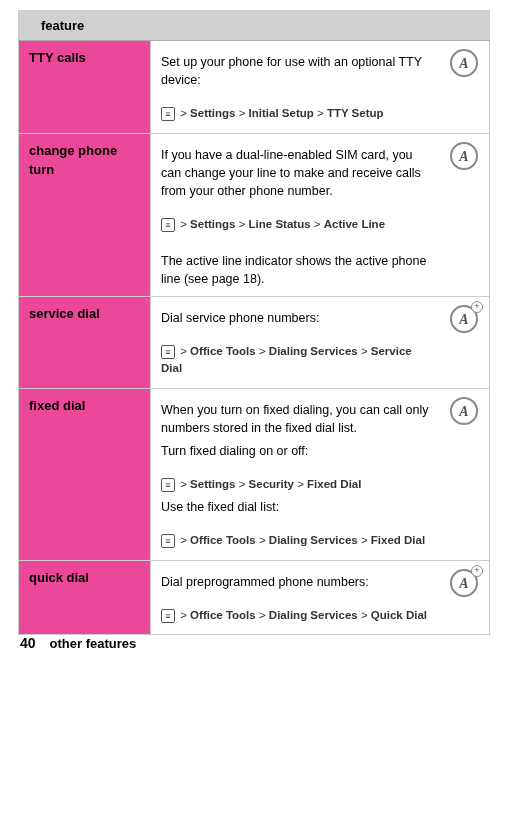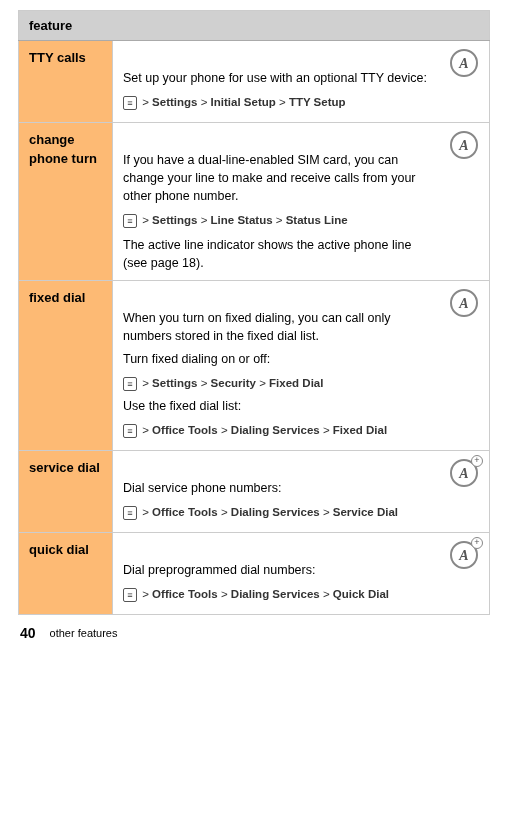--- a/index.html
+++ b/index.html
@@ -14,57 +14,57 @@
       padding: 10px 18px 20px 18px;
     }
     table {
       width: 100%;
       border-collapse: collapse;
       border: 1.5px solid #ccc;
     }
     th {
       background: #d0d0d0;
       text-align: left;
-      padding: 7px 10px;
+      padding: 7px 22px;
       font-weight: bold;
       font-size: 13px;
       border-bottom: 1.5px solid #aaa;
     }
     td {
       vertical-align: top;
       padding: 8px 10px;
       border-bottom: 1.5px solid #ccc;
       font-size: 13px;
       line-height: 1.45;
     }
     tr:last-child td {
       border-bottom: none;
     }
     .col-feature {
       font-weight: bold;
-      width: 94px;
-      background: #fdba74;
+      width: 132px;
+      background: #ec4899;
       border-right: 1.5px solid #ccc;
       vertical-align: top;
     }
     .col-desc {
       width: calc(100% - 110px - 38px);
       background: #fff;
     }
     .col-icon {
       width: 38px;
       background: #fff;
       text-align: center;
       vertical-align: top;
       padding-top: 8px;
     }
     .menu-path {
       font-size: 11.5px;
       color: #333;
-      margin: 7px 0 3px 0;
+      margin: 16px 0 3px 0;
     }
     .menu-path .menu-icon {
       display: inline-block;
       width: 14px;
       height: 14px;
       border: 1px solid #555;
       border-radius: 2px;
       text-align: center;
       line-height: 13px;
       font-size: 9px;
@@ -74,21 +74,21 @@
     .menu-path span {
       font-size: 11.5px;
       font-weight: bold;
     }
     .menu-path .arrow {
       font-weight: normal;
       font-size: 11.5px;
     }
     .note-text {
       font-size: 12.5px;
-      margin-top: 20px;
+      margin-top: 4px;
     }
     .icon-circle {
       display: inline-block;
       width: 28px;
       height: 28px;
       border: 2px solid #888;
       border-radius: 50%;
       position: relative;
       font-size: 10px;
       text-align: center;
@@ -111,31 +111,31 @@
       background: #fff;
       border: 1.5px solid #888;
       border-radius: 50%;
       font-size: 9px;
       line-height: 9px;
       text-align: center;
       color: #555;
     }
     .footer {
       display: flex;
-      align-items: center;
-      margin-top: 10px;
+      align-items: flex-end;
       padding: 0 2px;
     }
     .footer-num {
       font-size: 14px;
       font-weight: bold;
       margin-right: 14px;
     }
     .footer-text {
-      font-size: 11px;
+      font-size: 13px;
+      font-weight: bold;
     }
   </style>
 </head>
 <body>
 
 <div class="page">
   <table>
     <thead>
       <tr>
         <th colspan="3">feature</th>
@@ -147,48 +147,48 @@
           <td class="col-desc">
             <p class="note-text">Set up your phone for use with an optional TTY device:</p>
             <div class="menu-path"><span class="menu-icon">≡</span><span class="arrow"> &gt; </span><span>Settings</span><span class="arrow"> &gt; </span><span>Initial Setup</span><span class="arrow"> &gt; </span><span>TTY Setup</span></div>
           </td>
           <td class="col-icon"><div style="position: relative; display: inline-block; width: 30px; height: 30px;"><div class="icon-circle"><span class="letter">A</span></div></div></td>
         </tr>
         <tr>
           <td class="col-feature">change phone turn</td>
           <td class="col-desc">
             <p class="note-text">If you have a dual-line-enabled SIM card, you can change your line to make and receive calls from your other phone number.</p>
-            <div class="menu-path"><span class="menu-icon">≡</span><span class="arrow"> &gt; </span><span>Settings</span><span class="arrow"> &gt; </span><span>Line Status</span><span class="arrow"> &gt; </span><span>Status Line</span></div>
-            <p class="note-text" style="margin-top: 7px;">The active line indicator shows the active phone line (see page 18).</p>
+            <div class="menu-path"><span class="menu-icon">≡</span><span class="arrow"> &gt; </span><span>Settings</span><span class="arrow"> &gt; </span><span>Line Status</span><span class="arrow"> &gt; </span><span>Active Line</span></div>
+            <p class="note-text" style="margin-top: 19px;">The active line indicator shows the active phone line (see page 18).</p>
           </td>
           <td class="col-icon"><div style="position: relative; display: inline-block; width: 30px; height: 30px;"><div class="icon-circle"><span class="letter">A</span></div></div></td>
+        </tr>
+        <tr>
+          <td class="col-feature">service dial</td>
+          <td class="col-desc">
+            <p class="note-text">Dial service phone numbers:</p>
+            <div class="menu-path"><span class="menu-icon">≡</span><span class="arrow"> &gt; </span><span>Office Tools</span><span class="arrow"> &gt; </span><span>Dialing Services</span><span class="arrow"> &gt; </span><span>Service Dial</span></div>
+          </td>
+          <td class="col-icon"><div style="position: relative; display: inline-block; width: 30px; height: 30px;"><div class="icon-circle"><span class="letter">A</span></div><div class="plus-mark">+</div></div></td>
         </tr>
         <tr>
           <td class="col-feature">fixed dial</td>
           <td class="col-desc">
             <p class="note-text">When you turn on fixed dialing, you can call only numbers stored in the fixed dial list.</p>
             <p class="note-text" style="margin-top: 5px;">Turn fixed dialing on or off:</p>
             <div class="menu-path"><span class="menu-icon">≡</span><span class="arrow"> &gt; </span><span>Settings</span><span class="arrow"> &gt; </span><span>Security</span><span class="arrow"> &gt; </span><span>Fixed Dial</span></div>
             <p class="note-text" style="margin-top: 5px;">Use the fixed dial list:</p>
             <div class="menu-path"><span class="menu-icon">≡</span><span class="arrow"> &gt; </span><span>Office Tools</span><span class="arrow"> &gt; </span><span>Dialing Services</span><span class="arrow"> &gt; </span><span>Fixed Dial</span></div>
           </td>
           <td class="col-icon"><div style="position: relative; display: inline-block; width: 30px; height: 30px;"><div class="icon-circle"><span class="letter">A</span></div></div></td>
         </tr>
         <tr>
-          <td class="col-feature">service dial</td>
-          <td class="col-desc">
-            <p class="note-text">Dial service phone numbers:</p>
-            <div class="menu-path"><span class="menu-icon">≡</span><span class="arrow"> &gt; </span><span>Office Tools</span><span class="arrow"> &gt; </span><span>Dialing Services</span><span class="arrow"> &gt; </span><span>Service Dial</span></div>
-          </td>
-          <td class="col-icon"><div style="position: relative; display: inline-block; width: 30px; height: 30px;"><div class="icon-circle"><span class="letter">A</span></div><div class="plus-mark">+</div></div></td>
-        </tr>
-        <tr>
           <td class="col-feature">quick dial</td>
           <td class="col-desc">
-            <p class="note-text">Dial preprogrammed dial numbers:</p>
+            <p class="note-text">Dial preprogrammed phone numbers:</p>
             <div class="menu-path"><span class="menu-icon">≡</span><span class="arrow"> &gt; </span><span>Office Tools</span><span class="arrow"> &gt; </span><span>Dialing Services</span><span class="arrow"> &gt; </span><span>Quick Dial</span></div>
           </td>
           <td class="col-icon"><div style="position: relative; display: inline-block; width: 30px; height: 30px;"><div class="icon-circle"><span class="letter">A</span></div><div class="plus-mark">+</div></div></td>
         </tr>
       </tbody>
   </table>
 
   <div class="footer">
     <span class="footer-num">40</span>
     <span class="footer-text">other features</span>

